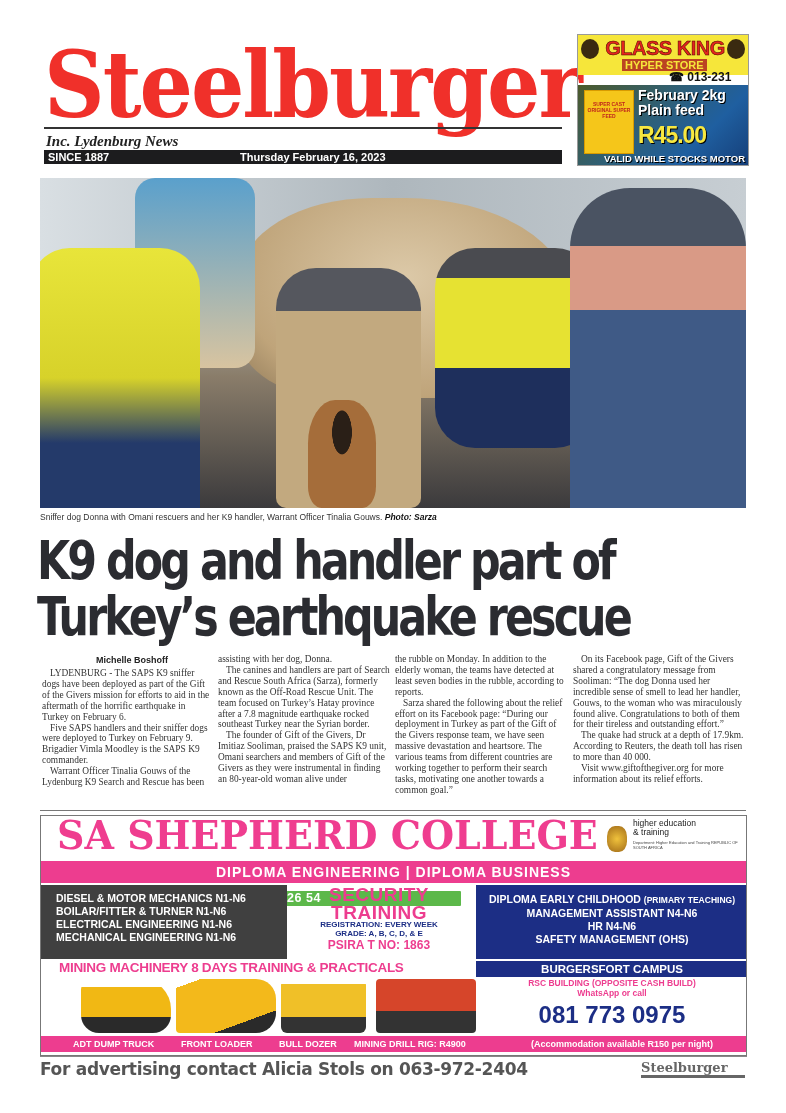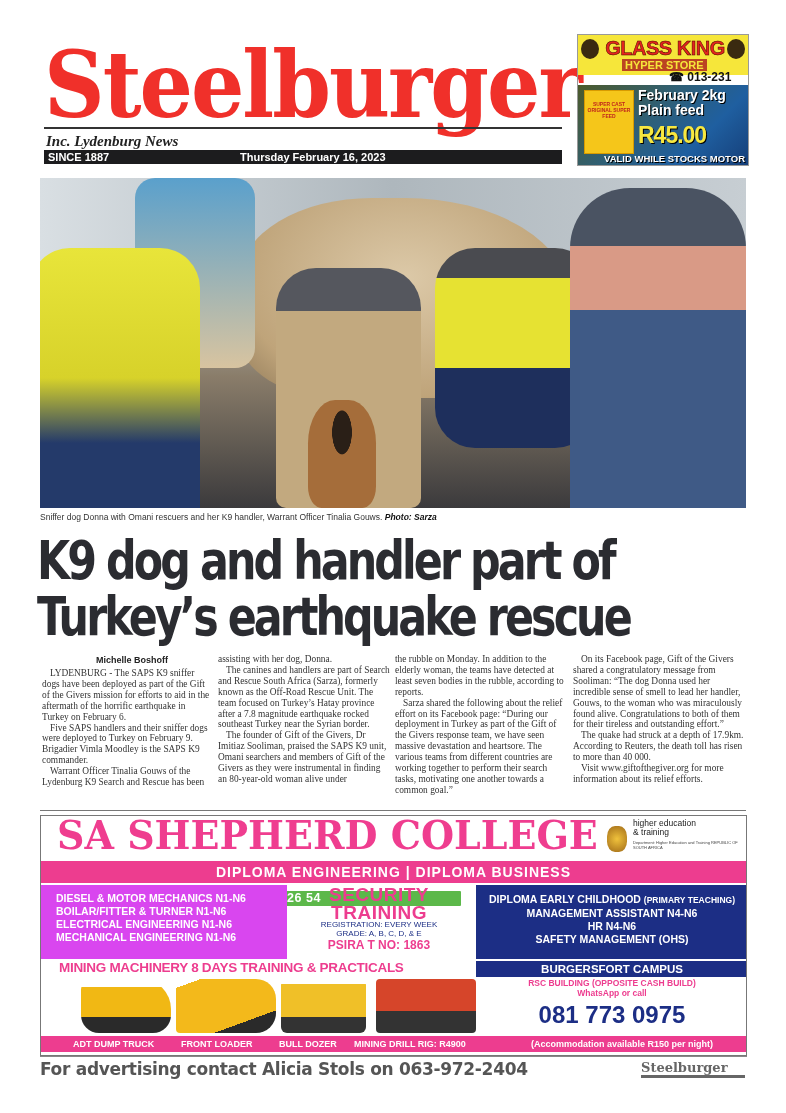--- a/index.html
+++ b/index.html
@@ -58,24 +58,24 @@
   .article-rule { position: absolute; left: 40px; top: 810px; width: 706px; height: 1px; background: #777; }
 
   
   .ad-college { position: absolute; left: 40px; top: 815px; width: 707px; height: 241px; border: 1px solid #777; background: #fff; overflow: hidden; }
   .ad-college .name { position: absolute; left: 16px; top: -4px; font-family: "DejaVu Serif", serif; font-weight: 900; font-size: 38px; color: #ef3d8f; letter-spacing: 0px; transform: scaleY(1.05); white-space: nowrap; }
   .ad-college .govlogo { position: absolute; left: 566px; top: 10px; width: 20px; height: 26px; border-radius: 40%; background: radial-gradient(circle, #f0c23c, #a06a18); }
   .ad-college .gov1 { position: absolute; left: 592px; top: 3px; font-size: 8.5px; color: #222; line-height: 9px; }
   .ad-college .gov2 { position: absolute; left: 592px; top: 24px; font-size: 4px; color: #444; line-height: 5px; }
   .ad-college .green { position: absolute; left: 20px; top: 27px; width: 400px; height: 15px; background: #5cb84a; border-radius: 1px; color: #fff; font-weight: 900; font-size: 12.5px; line-height: 15px; padding-left: 16px; letter-spacing: 0.5px; margin-top: 48px; }
   .ad-college .pinkbar { position: absolute; left: 0; top: 45px; width: 100%; height: 22px; background: #ed3d8f; color: #fff; font-weight: 900; font-size: 14px; line-height: 22px; text-align: center; letter-spacing: 1px; }
-  .ad-college .blue-left { position: absolute; left: 0; top: 69px; width: 246px; height: 74px; background: #d946ef; color: #fff; font-weight: 900; font-size: 10.5px; line-height: 13px; padding: 7px 0 0 15px; }
+  .ad-college .blue-left { position: absolute; left: 0; top: 69px; width: 246px; height: 74px; background: #404040; color: #fff; font-weight: 900; font-size: 10.5px; line-height: 13px; padding: 7px 0 0 15px; }
   .ad-college .sec { position: absolute; left: 246px; top: 69px; width: 184px; height: 74px; text-align: center; }
   .ad-college .sec .t1 { font-weight: 900; font-size: 19px; color: #ed3d8f; line-height: 17px; margin-top: 1px; letter-spacing: 0.5px; }
-  .ad-college .sec .t2 { font-weight: 400; font-size: 8px; color: #1c2e85; line-height: 8.5px; }
+  .ad-college .sec .t2 { font-weight: 700; font-size: 8px; color: #1c2e85; line-height: 8.5px; }
   .ad-college .sec .t3 { font-weight: 900; font-size: 12px; color: #ed3d8f; line-height: 14px; }
   .ad-college .blue-right { position: absolute; left: 435px; top: 69px; width: 272px; height: 74px; background: #1c2e85; color: #fff; font-weight: 900; font-size: 10.5px; line-height: 13px; text-align: center; padding-top: 8px; }
   .ad-college .blue-right small { font-size: 8.5px; }
   .ad-college .mining { position: absolute; left: 18px; top: 144px; font-weight: 900; font-size: 13.5px; color: #ed3d8f; white-space: nowrap; letter-spacing: -0.3px; }
   .ad-college .machines { position: absolute; left: 0; top: 163px; width: 440px; height: 56px; }
   .machine { position: absolute; top: 0; height: 54px; }
   .m1 { left: 40px; width: 90px; background: linear-gradient(180deg, transparent 0 15%, #f1b814 15% 70%, #2a2a2a 70% 100%); border-radius: 10px 30px 18px 18px; }
   .m2 { left: 135px; width: 100px; background: linear-gradient(160deg, transparent 0 10%, #f3b91b 10% 75%, #2a2a2a 75%); border-radius: 4px 20px 20px 4px; }
   .m3 { left: 240px; width: 85px; background: linear-gradient(180deg, transparent 0 10%, #f0c028 10% 70%, #333 70%); border-radius: 6px; }
   .m4 { left: 335px; width: 100px; background: linear-gradient(180deg, #d6452a 0 60%, #333 60%); border-radius: 4px; }

